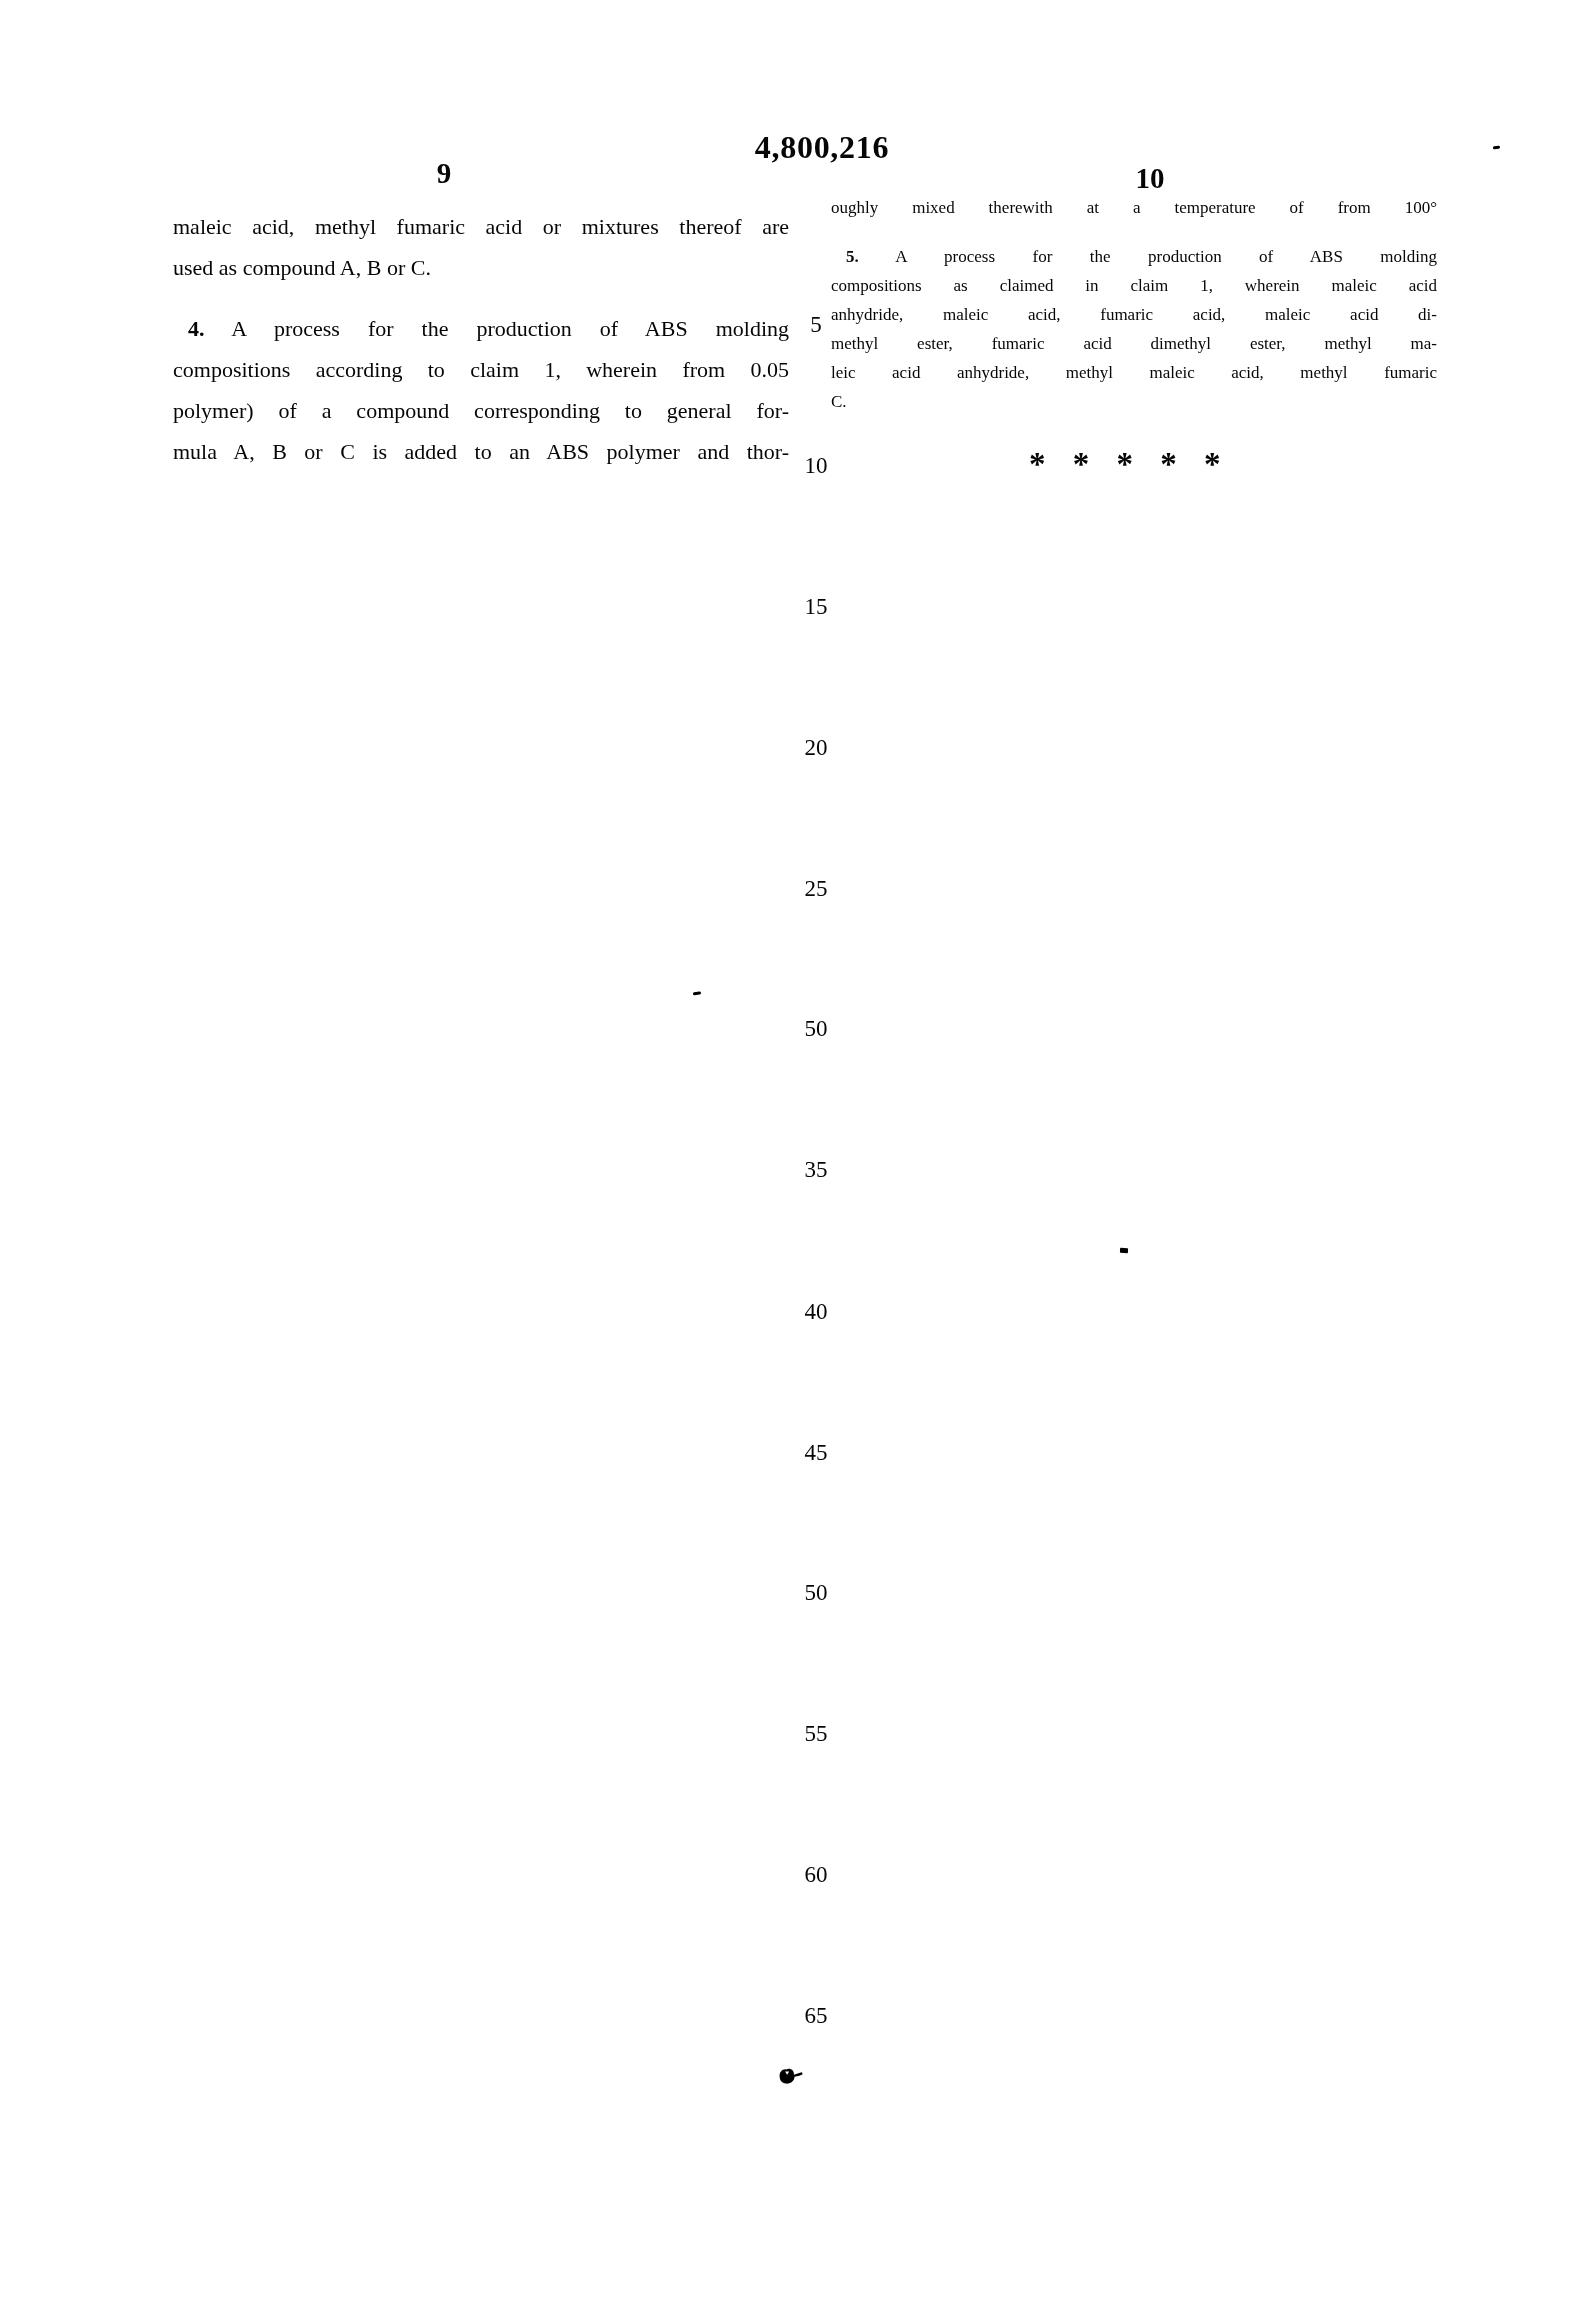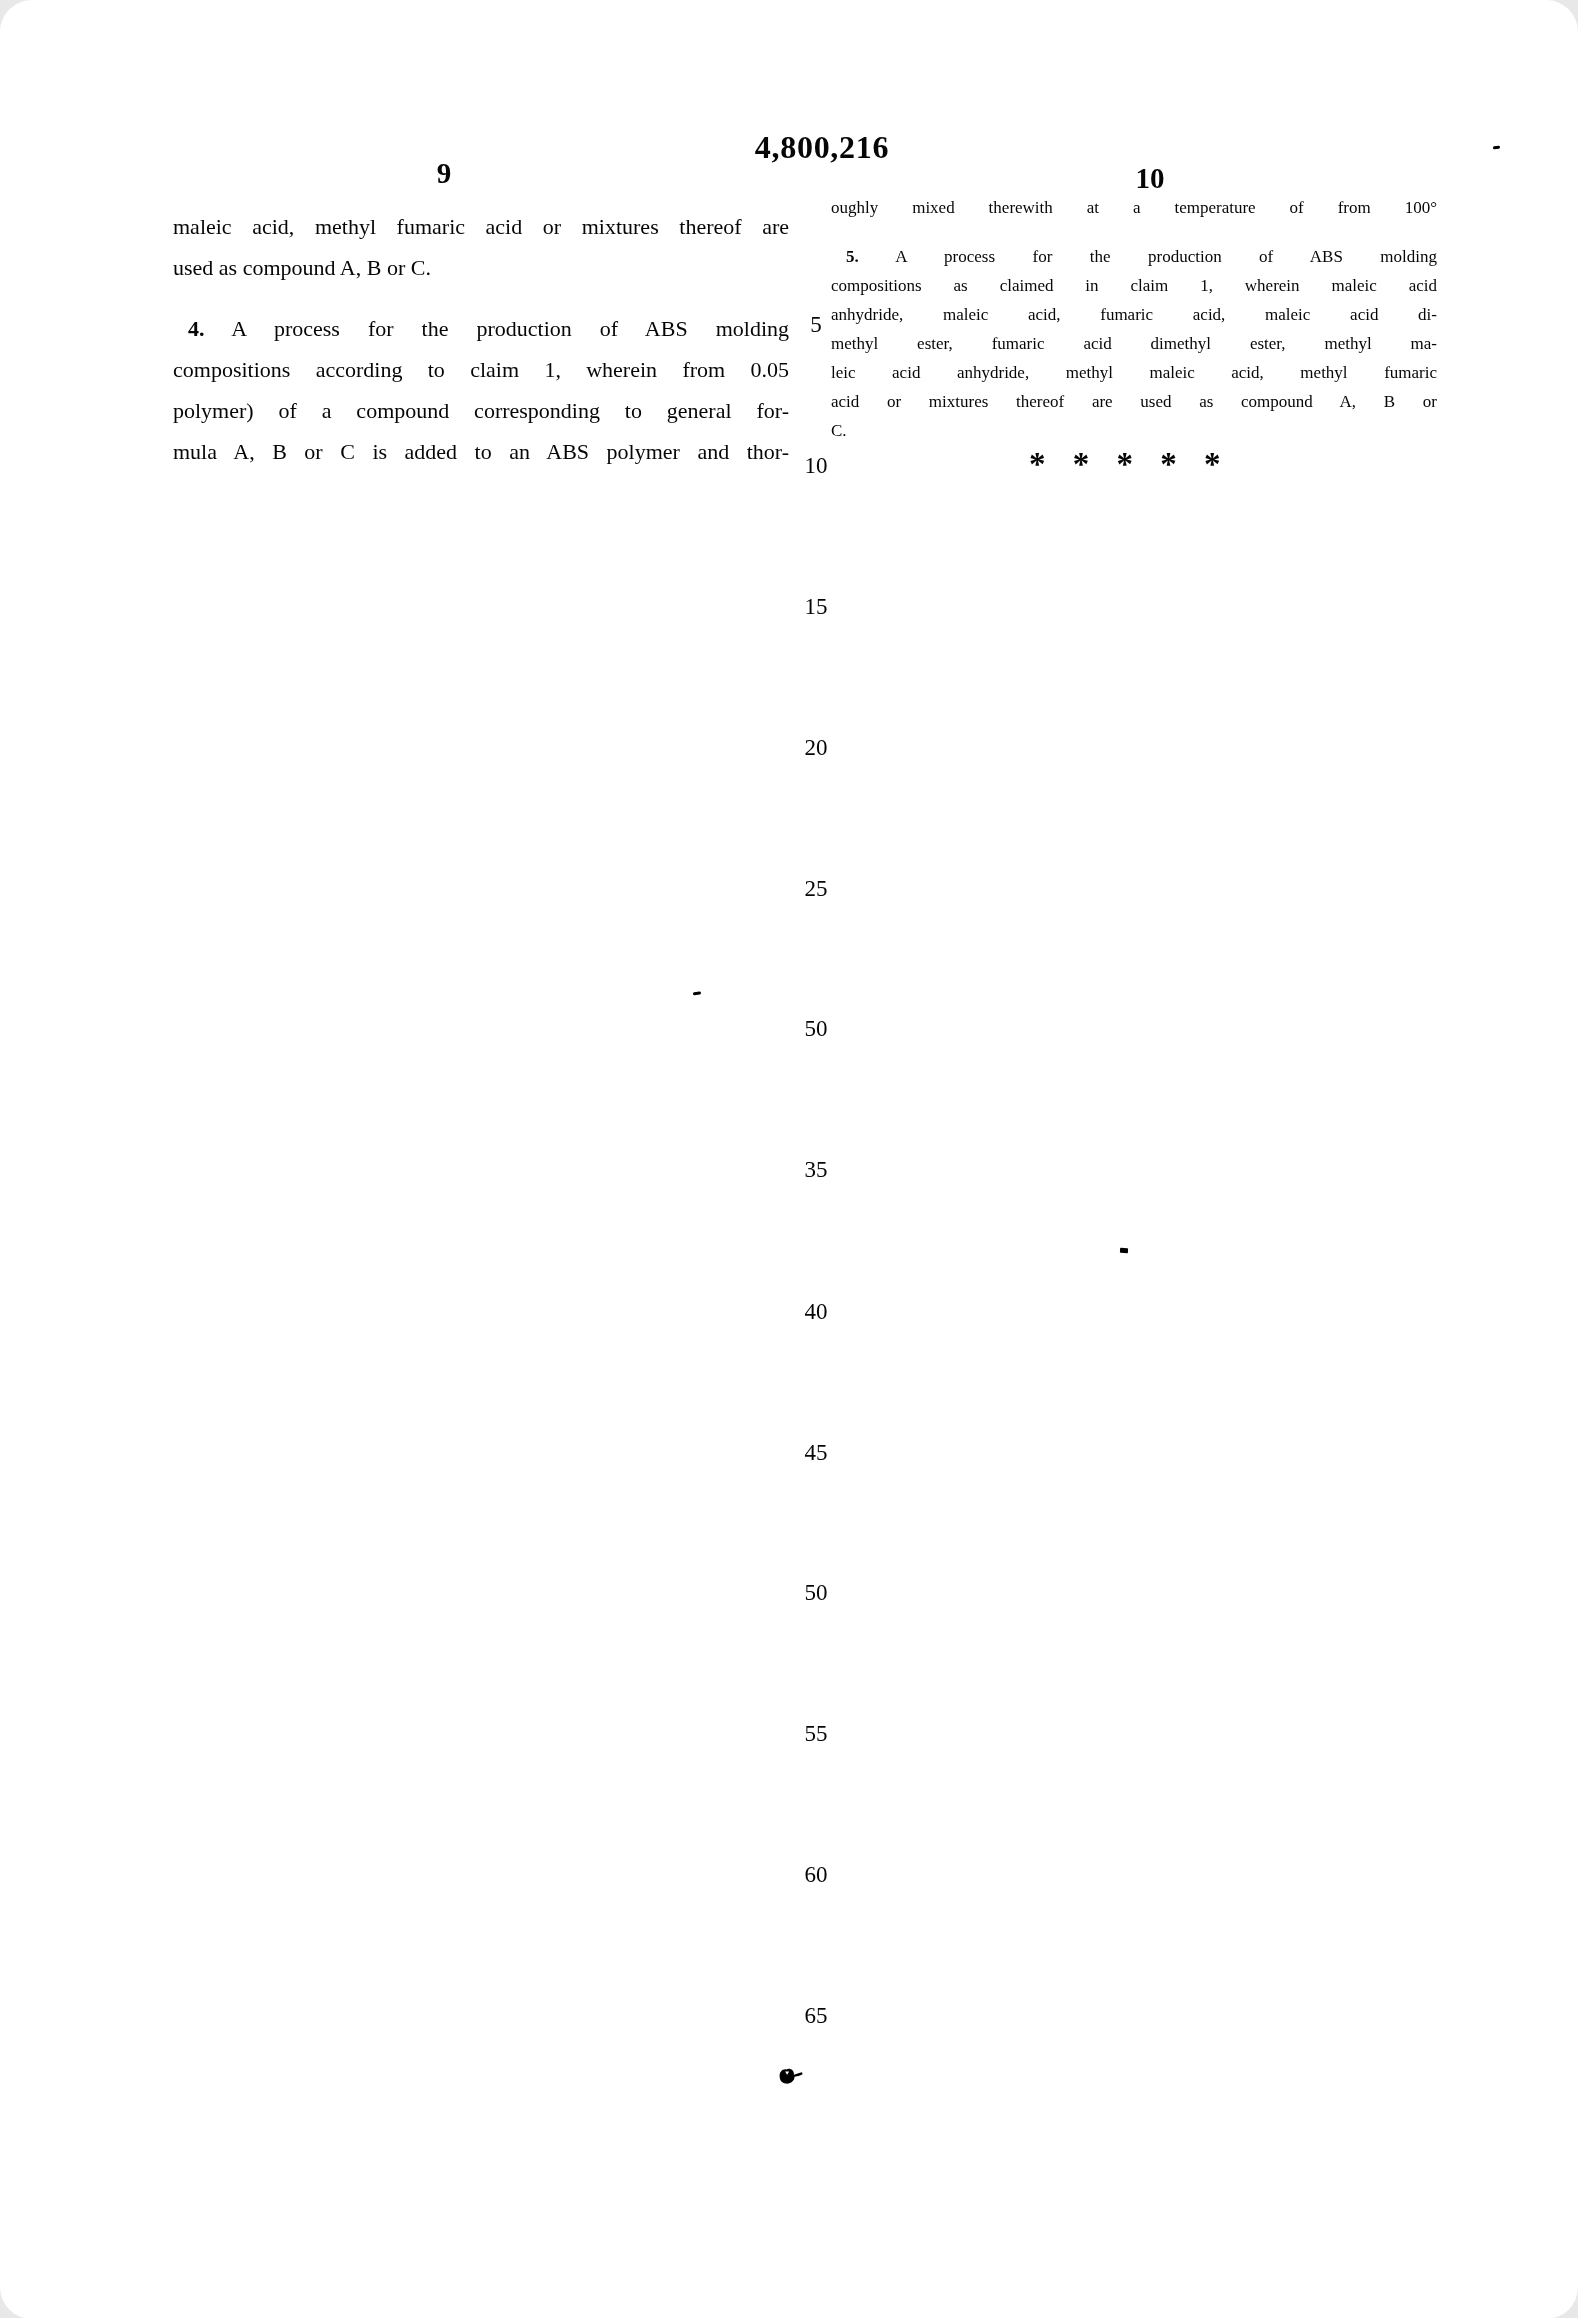--- a/index.html
+++ b/index.html
@@ -3,21 +3,20 @@
 <meta charset="utf-8">
 <style>
   html,body{margin:0;padding:0;background:#e8e8e8;}
   .page{
     position:relative;
     width:1578px;height:2319px;
     background:#ffffff;
     overflow:hidden;
     font-family:"Liberation Serif","DejaVu Serif",serif;
     color:#060606;
-    border-radius:32px;
   }
   .patent-number{
     position:absolute;left:686px;top:129px;width:272px;
     text-align:center;font-size:32px;font-weight:bold;letter-spacing:0.7px;
   }
   .col-number{
     position:absolute;width:82px;text-align:center;
     font-size:29px;font-weight:bold;
   }
   #col9{left:403px;top:157px;}
@@ -70,21 +69,20 @@
   <div class="col right-col">
     <div class="para">
       <div class="tl jl">oughly mixed therewith at a temperature of from 100°</div>
     </div>
     <div class="para claim">
       <div class="tl jl indent"><span class="cnum">5.</span><span> A process for the production of ABS molding</span></div>
       <div class="tl jl">compositions as claimed in claim 1, wherein maleic acid</div>
       <div class="tl jl">anhydride, maleic acid, fumaric acid, maleic acid di-</div>
       <div class="tl jl">methyl ester, fumaric acid dimethyl ester, methyl ma-</div>
       <div class="tl jl">leic acid anhydride, methyl maleic acid, methyl fumaric</div>
-      <div class="tl jl">acid or mixtures thereof are used as compound A, B or</div>
       <div class="tl ll">C.</div>
     </div>
   </div>
 
   <div class="asterisks">* * * * *</div>
 
   <div class="gutter-number" style="top:310px">5</div>
   <div class="gutter-number" style="top:451px">10</div>
   <div class="gutter-number" style="top:592px">15</div>
   <div class="gutter-number" style="top:733px">20</div>

